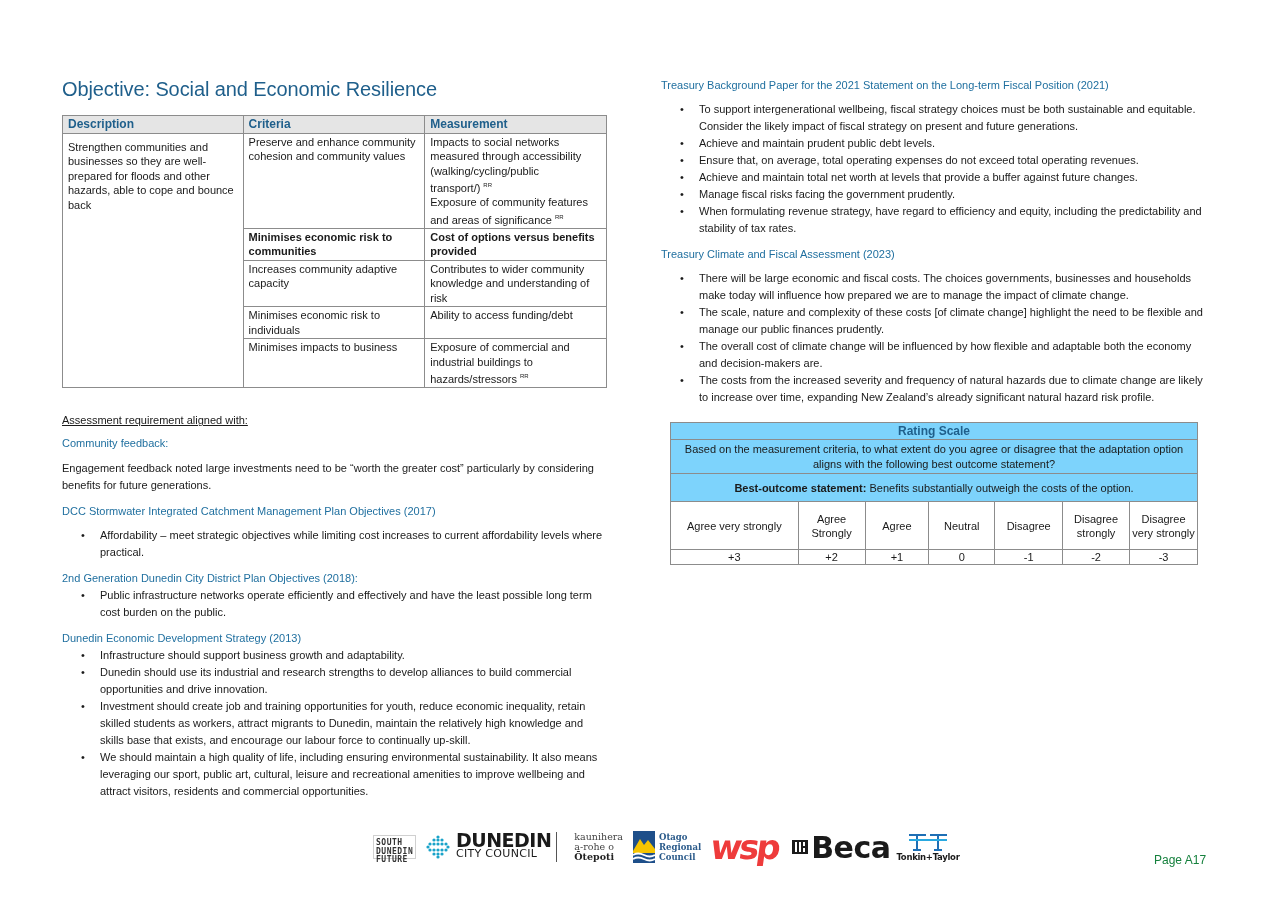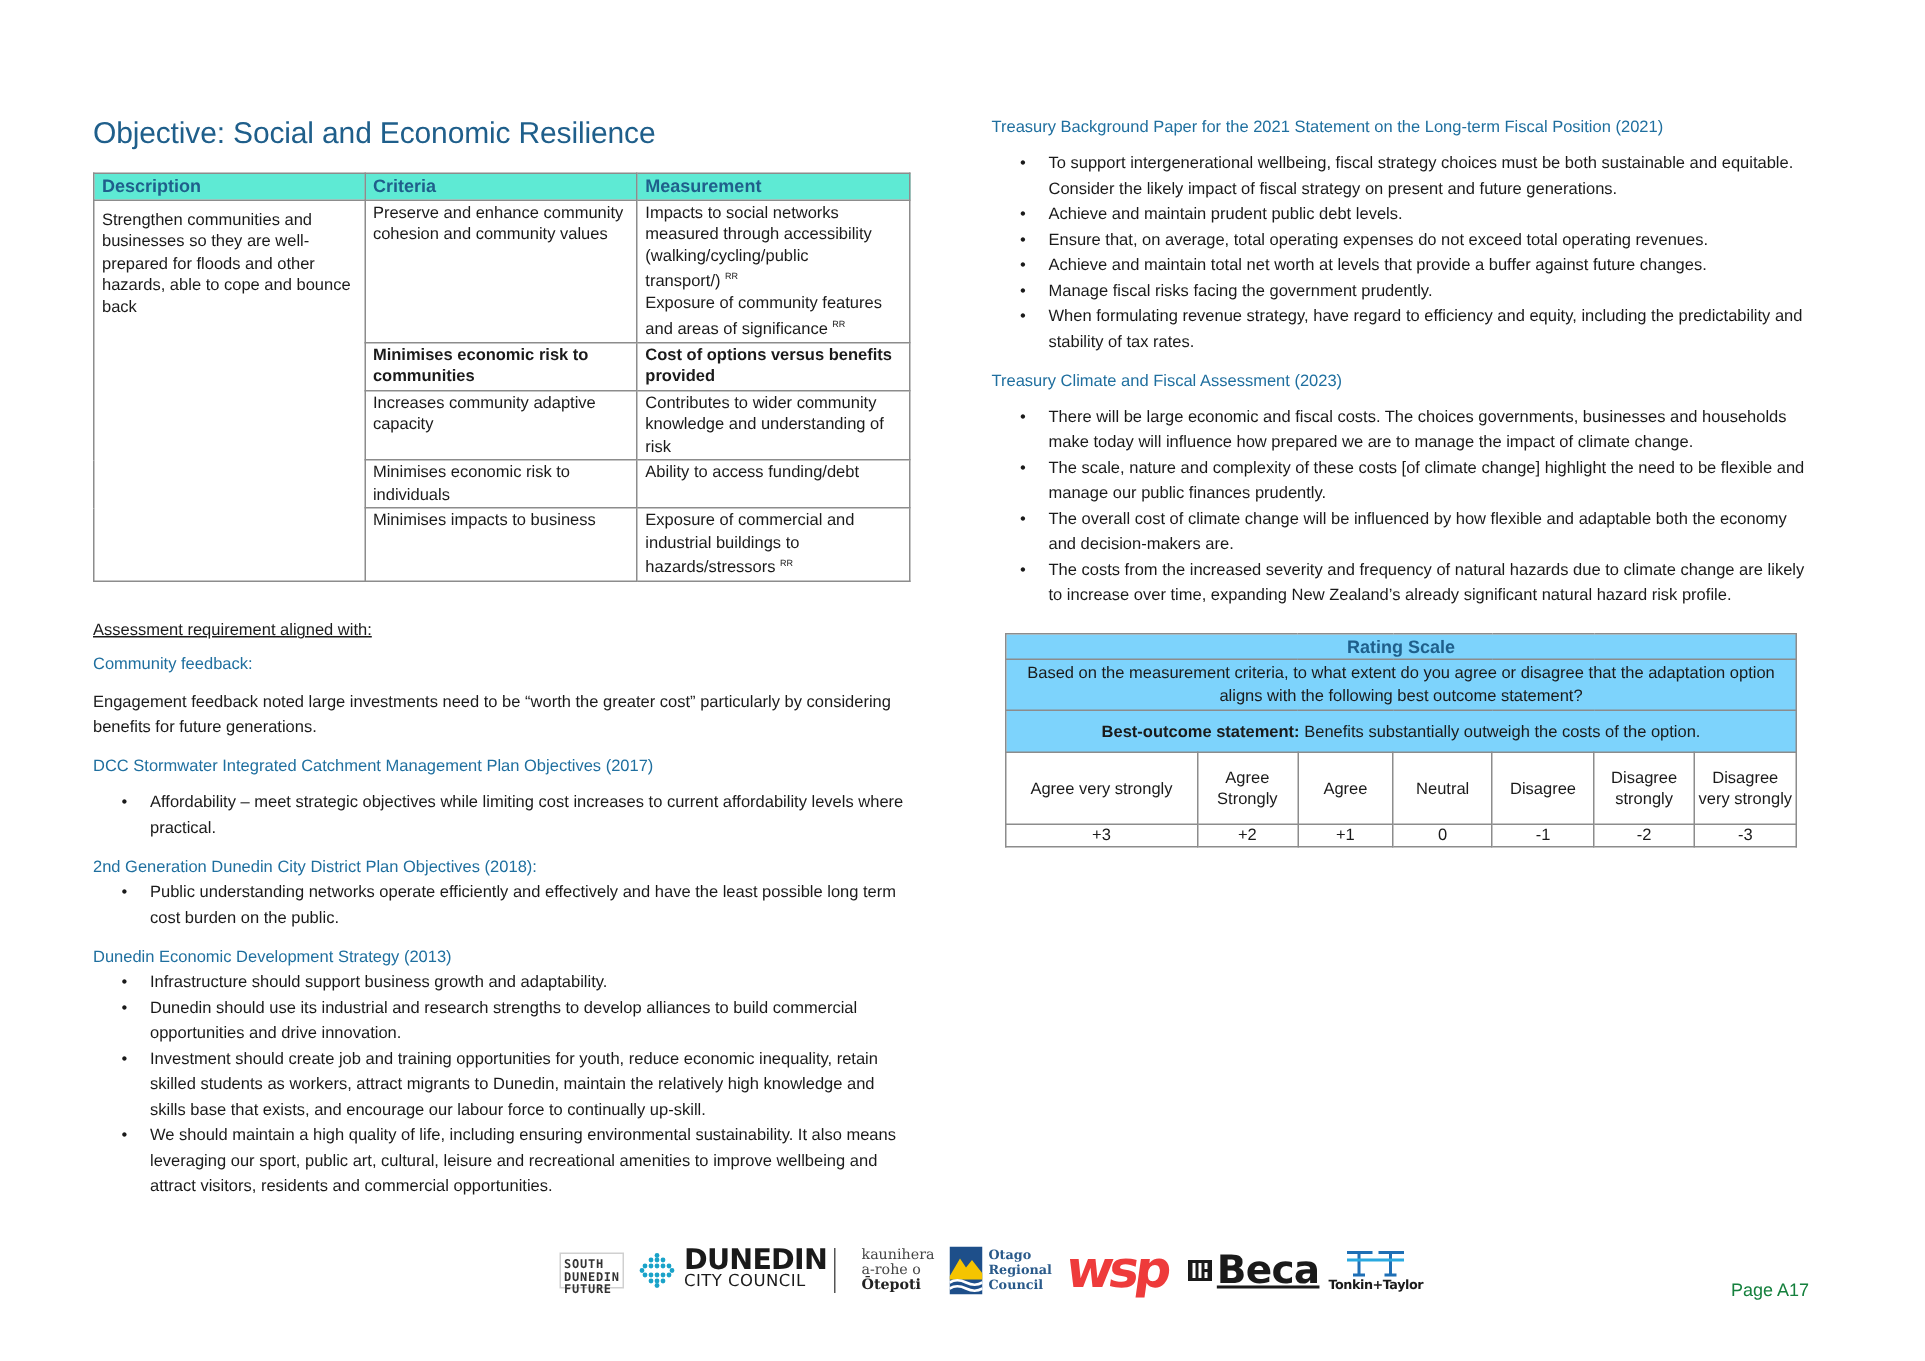--- a/index.html
+++ b/index.html
@@ -6,21 +6,21 @@
   html, body { width: 1283px; height: 907px; background: #ffffff; overflow: hidden; }
   body { font-family: "Liberation Sans", sans-serif; color: #1a1a1a; position: relative; }
 
   .col-left { position: absolute; left: 62px; top: 78px; width: 546px; }
   .col-right { position: absolute; left: 661px; top: 78px; width: 548px; }
 
   .page-title { font-size: 20px; color: #1f5f8b; font-weight: normal; margin-bottom: 14px; letter-spacing: -0.1px; }
 
   table.obj { width: 545px; border-collapse: collapse; font-size: 11px; line-height: 14.5px; }
   table.obj th, table.obj td { border: 1px solid #8c8c8c; vertical-align: top; padding: 0 5px; text-align: left; }
-  table.obj th { background: #5eead4; color: #1f5f8b; font-weight: bold; font-size: 12px; padding: 1px 5px; }
+  table.obj th { background: #e5e5e5; color: #1f5f8b; font-weight: bold; font-size: 12px; padding: 1px 5px; }
   table.obj td { padding: 1px 5px 1px 5px; }
   table.obj td.desc { padding-top: 6px; }
   table.obj .bold { font-weight: bold; }
   sup.rr { font-size: 6px; vertical-align: super; margin-left: 3px; }
 
   .assess { margin-top: 26px; font-size: 11px; text-decoration: underline; }
   .sec-head { color: #1f6f9f; font-size: 11px; margin-top: 10px; line-height: 14px; }
   .para { font-size: 11px; line-height: 17px; margin-top: 10px; }
   ul.bl { list-style: none; font-size: 11px; line-height: 17px; }
   ul.bl li { position: relative; padding-left: 38px; }
@@ -43,21 +43,21 @@
   .dcc-mark { width: 26px; height: 26px; position: relative; }
   .dcc-text { margin-left: 5px; line-height: 14px; }
   .dcc-big { font-size: 19px; font-weight: bold; letter-spacing: -0.5px; color: #1a1a1a; font-family: "DejaVu Sans", sans-serif; }
   .dcc-small { font-size: 11px; letter-spacing: 0.3px; color: #1a1a1a; font-family: "DejaVu Sans", sans-serif; }
   .dcc-maori { margin-left: 5px; border-left: 1px solid #555; padding-left: 17px; font-family: "DejaVu Serif", serif; font-size: 9.5px; line-height: 10px; color: #444; }
   .dcc-maori b { color: #222; }
   .logo-orc { display: flex; align-items: center; margin-left: 10px; }
   .orc-text { margin-left: 4px; font-family: "DejaVu Serif", serif; font-size: 8.5px; line-height: 10px; color: #2a5a8a; font-weight: bold; }
   .logo-wsp { margin-left: 10px; font-family: "DejaVu Sans", sans-serif; font-size: 34px; color: #ee3b3b; font-weight: bold; letter-spacing: -3px; transform: skewX(-8deg); line-height: 36px; }
   .logo-beca { display: flex; align-items: center; margin-left: 14px; }
-  .beca-text { font-family: "DejaVu Sans", sans-serif; font-weight: bold; font-size: 26px; letter-spacing: -0.5px; color: #1a1a1a; margin-left: 3px; text-decoration: underline; }
+  .beca-text { font-family: "DejaVu Sans", sans-serif; font-weight: bold; font-size: 30px; letter-spacing: -0.5px; color: #1a1a1a; margin-left: 3px; }
   .logo-tt { margin-left: 6px; display: flex; flex-direction: column; align-items: center; }
   .tt-text { font-family: "DejaVu Sans", sans-serif; font-size: 8.5px; font-weight: bold; color: #1a1a1a; letter-spacing: -0.3px; }
 
   .page-num { position: absolute; left: 1154px; top: 853px; font-size: 12px; color: #15803d; }
 </style>
 </head>
 <body>
 
 <div class="col-left">
   <h1 class="page-title">Objective: Social and Economic Resilience</h1>
@@ -108,21 +108,21 @@
   <div class="sec-head">Community feedback:</div>
   <div class="para">Engagement feedback noted large investments need to be “worth the greater cost” particularly by considering benefits for future generations.</div>
 
   <div class="sec-head">DCC Stormwater Integrated Catchment Management Plan Objectives (2017)</div>
   <ul class="bl gap-m">
     <li>Affordability – meet strategic objectives while limiting cost increases to current affordability levels where practical.</li>
   </ul>
 
   <div class="sec-head">2nd Generation Dunedin City District Plan Objectives (2018):</div>
   <ul class="bl gap-s">
-    <li>Public understanding networks operate efficiently and effectively and have the least possible long term cost burden on the public.</li>
+    <li>Public infrastructure networks operate efficiently and effectively and have the least possible long term cost burden on the public.</li>
   </ul>
 
   <div class="sec-head">Dunedin Economic Development Strategy (2013)</div>
   <ul class="bl gap-s">
     <li>Infrastructure should support business growth and adaptability.</li>
     <li>Dunedin should use its industrial and research strengths to develop alliances to build commercial opportunities and drive innovation.</li>
     <li>Investment should create job and training opportunities for youth, reduce economic inequality, retain skilled students as workers, attract migrants to Dunedin, maintain the relatively high knowledge and skills base that exists, and encourage our labour force to continually up-skill.</li>
     <li>We should maintain a high quality of life, including ensuring environmental sustainability.  It also means leveraging our sport, public art, cultural, leisure and recreational amenities to improve wellbeing and attract visitors, residents and commercial opportunities.</li>
   </ul>
 </div>

